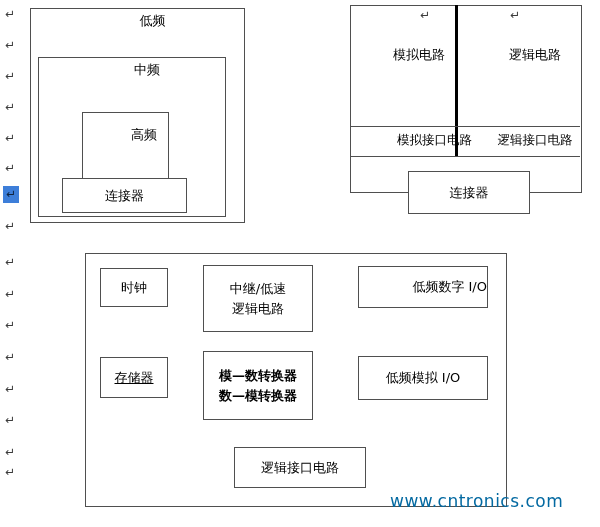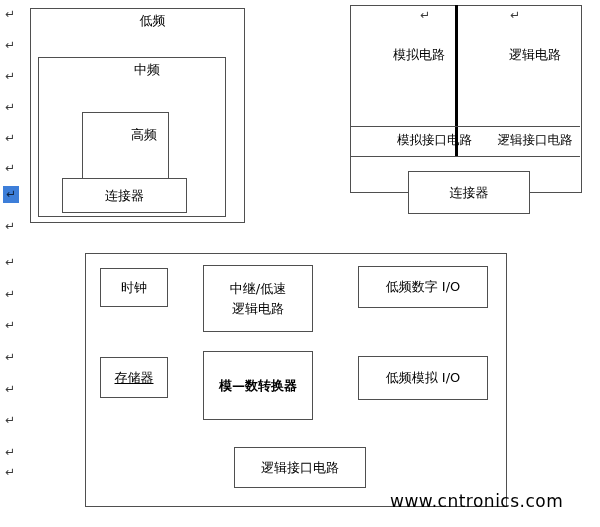--- a/index.html
+++ b/index.html
@@ -64,21 +64,21 @@
   .s-tl     { left: 351px; top: 47px;  width: 104px; }
   .s-tr     { left: 459px; top: 47px;  width: 120px; }
   .s-bl     { left: 366px; top: 132px; width: 105px; font-size: 12.5px; }
   .s-br     { left: 459px; top: 132px; width: 120px; font-size: 12.5px; }
   .s-conn   { left: 408px; top: 171px; width: 120px; height: 41px; }
 
   
   .b-outer  { left: 85px;  top: 253px; width: 420px; height: 252px; }
   .b-clock  { left: 100px; top: 268px; width: 66px;  height: 37px; }
   .b-relay  { left: 203px; top: 265px; width: 108px; height: 65px; }
-  .b-digio  { left: 358px; top: 266px; width: 128px; height: 40px; }
+  .b-digio  { left: 358px; top: 266px; width: 128px; height: 40px; align-items: flex-end; }
   .b-mem    { left: 100px; top: 357px; width: 66px;  height: 39px; text-decoration: underline; }
   .b-adc    { left: 203px; top: 351px; width: 108px; height: 67px; font-weight: bold; }
   .b-anio   { left: 358px; top: 356px; width: 128px; height: 42px; }
   .b-ribbon { left: 234px; top: 447px; width: 130px; height: 39px; }
 </style>
 </head>
 <body>
 
 <div class="canvas">
 
@@ -145,25 +145,26 @@
   <div class="cbox b-digio">
     <span>低频数字 I/O</span>
   </div>
 
   <div class="cbox b-mem">
     <span>存储器</span>
   </div>
 
   <div class="cbox b-adc">
     <span>模—数转换器</span>
+    <span>数—模转换器</span>
   </div>
 
   <div class="cbox b-anio">
     <span>低频模拟 I/O</span>
   </div>
 
   <div class="cbox b-ribbon">
     <span>逻辑接口电路</span>
   </div>
 
-  <div class="watermark" style="color: #000000;">www.cntronics.com</div>
+  <div class="watermark" style="color: #0369a1;">www.cntronics.com</div>
 
 </div>
 
 </body></html>

